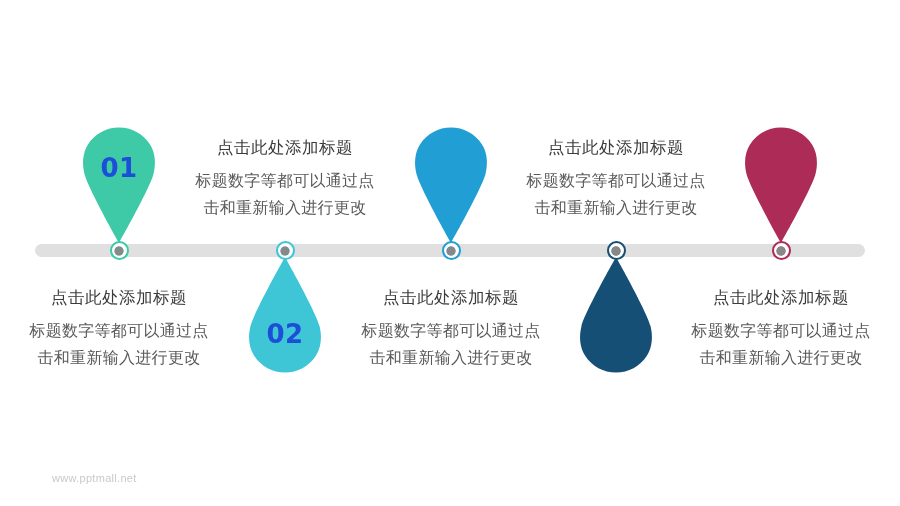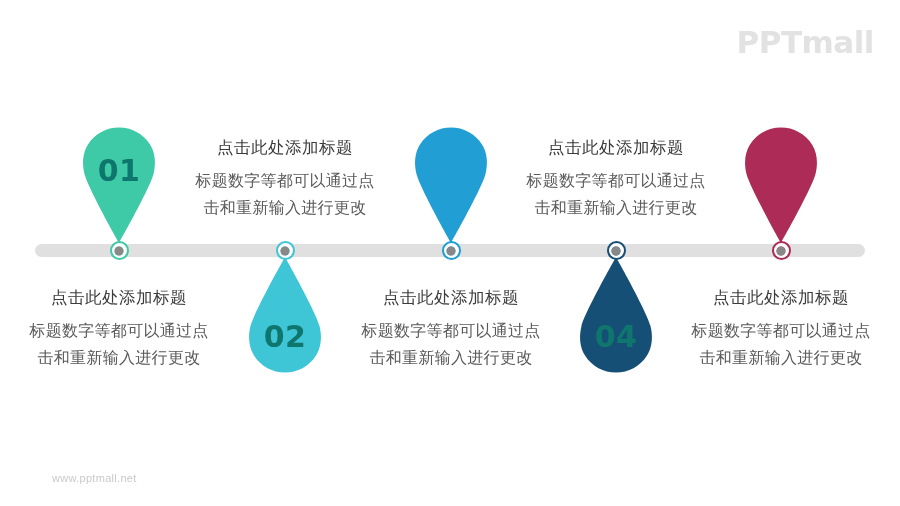--- a/index.html
+++ b/index.html
@@ -65,23 +65,23 @@
   .pin-shape svg {
     display: block;
     width: 88px;
     height: 118px;
   }
   .pin-num {
     position: absolute;
     left: 0;
     width: 88px;
     text-align: center;
-    font-size: 30px;
+    font-size: 26px;
     font-weight: bold;
-    color: #0f766e;
+    color: #1d4ed8;
     letter-spacing: 0.5px;
     font-family: "DejaVu Sans", sans-serif;
   }
   .pin.up .pin-num   { top: 27px; }
   .pin.down .pin-num { top: 63px; }
 
   
   .node {
     position: absolute;
     width: 19px;
@@ -123,21 +123,20 @@
     color: #5a5a5a;
     line-height: 1.72;
     letter-spacing: 0.3px;
   }
 </style>
 </head>
 <body>
 
 <div class="slide">
 
-  <div class="brand-logo">PPTmall</div>
 
   <div class="timeline-bar"></div>
 
   <div id="pins-layer">
       <div class="pin up" style="left: 75px; top: 126px;">
         <div class="pin-shape">
           <svg viewBox="0 0 88 118" xmlns="http://www.w3.org/2000/svg">
             <path d="M44,117 C44,117 13,62 9.5,48 C7,38 7.5,27 13,18.5 C20,7.5 31.5,1.5 44,1.5 C56.5,1.5 68,7.5 75,18.5 C80.5,27 81,38 78.5,48 C75,62 44,117 44,117 Z" fill="#3EC9A7"></path>
           </svg>
         </div>
@@ -157,21 +156,20 @@
             <path d="M44,117 C44,117 13,62 9.5,48 C7,38 7.5,27 13,18.5 C20,7.5 31.5,1.5 44,1.5 C56.5,1.5 68,7.5 75,18.5 C80.5,27 81,38 78.5,48 C75,62 44,117 44,117 Z" fill="#219FD4"></path>
           </svg>
         </div>
       </div>
       <div class="pin down" style="left: 572px; top: 256px;">
         <div class="pin-shape">
           <svg viewBox="0 0 88 118" xmlns="http://www.w3.org/2000/svg" style="transform:rotate(180deg)">
             <path d="M44,117 C44,117 13,62 9.5,48 C7,38 7.5,27 13,18.5 C20,7.5 31.5,1.5 44,1.5 C56.5,1.5 68,7.5 75,18.5 C80.5,27 81,38 78.5,48 C75,62 44,117 44,117 Z" fill="#164F76"></path>
           </svg>
         </div>
-        <div class="pin-num">04</div>
       </div>
       <div class="pin up" style="left: 737px; top: 126px;">
         <div class="pin-shape">
           <svg viewBox="0 0 88 118" xmlns="http://www.w3.org/2000/svg">
             <path d="M44,117 C44,117 13,62 9.5,48 C7,38 7.5,27 13,18.5 C20,7.5 31.5,1.5 44,1.5 C56.5,1.5 68,7.5 75,18.5 C80.5,27 81,38 78.5,48 C75,62 44,117 44,117 Z" fill="#AC2B57"></path>
           </svg>
         </div>
       </div>
     </div>
   <div id="nodes-layer">

